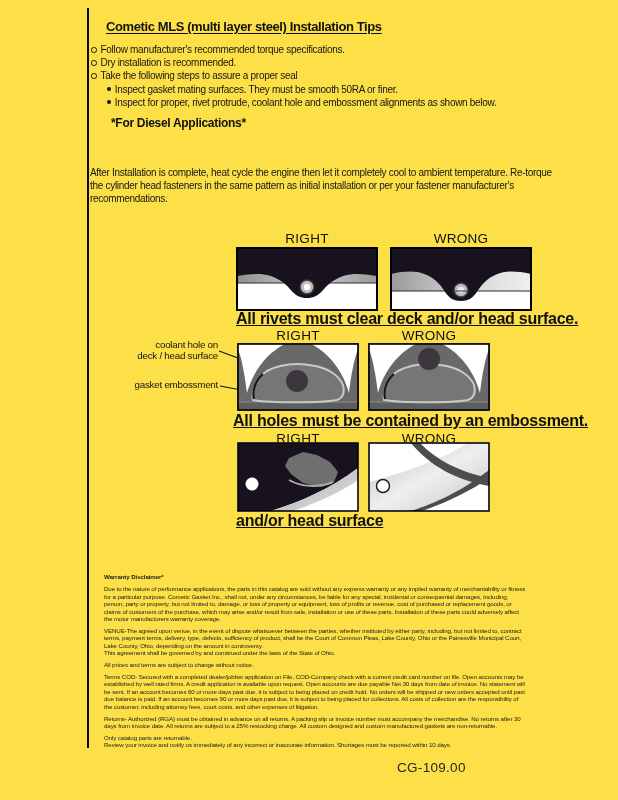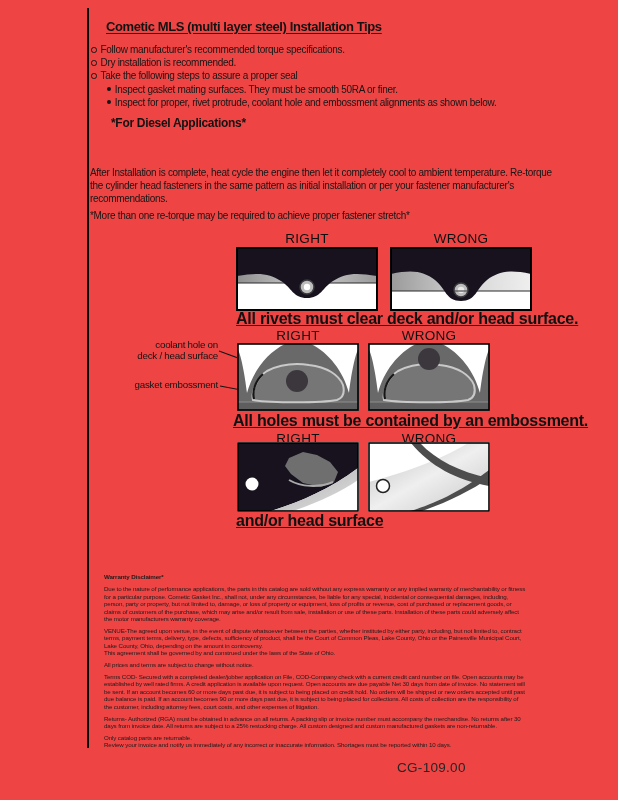--- a/index.html
+++ b/index.html
@@ -1,17 +1,17 @@
 <!DOCTYPE html>
 <html><head>
 <meta charset="utf-8">
 <style>
   html,body{margin:0;padding:0;background:#ffffff;}
   .page{
-    position:relative;width:618px;height:800px;background:#ef4444;overflow:hidden;
+    position:relative;width:618px;height:800px;background:#fde047;overflow:hidden;
     font-family:"Liberation Sans", sans-serif;color:#121212;
   }
   .vrule{position:absolute;left:87px;top:8px;width:2px;height:740px;background:#0a0a0a;}
   .title{
     position:absolute;left:106px;top:19px;font-size:13px;font-weight:bold;
     letter-spacing:-0.4px;text-decoration:underline;text-underline-offset:2px;
   }
   .body-text{font-size:10px;letter-spacing:-0.3px;line-height:13.2px;color:#161616;}
   .bullets{position:absolute;left:91px;top:43px;width:470px;}
   .b-row{display:flex;align-items:flex-start;}
@@ -61,21 +61,20 @@
       <span>Inspect gasket mating surfaces.  They must be smooth 50RA or finer.</span>
     </div>
     <div class="b-row sub">
       <span class="f-bullet"></span>
       <span>Inspect for proper, rivet protrude, coolant hole and embossment alignments as shown below.</span>
     </div>
   </div>
 
   <div class="diesel-head">*For Diesel Applications*</div>
   <div class="para body-text p2">After Installation is complete, heat cycle the engine then let it completely cool to ambient temperature. Re-torque the cylinder head fasteners in the same pattern as initial installation or per your fastener manufacturer's recommendations.</div>
-  <div class="para body-text p3">*More than one re-torque may be required to achieve proper fastener stretch*</div>
 
   <div class="dlabel" style="left:236px;top:231px;width:142px;">RIGHT</div>
   <div class="dlabel" style="left:390px;top:231px;width:142px;">WRONG</div>
 
   <div class="dbox" style="left:236px;top:247px;">
     <svg width="142" height="64" viewBox="0 0 142 64">
       <rect x="0" y="0" width="142" height="64" fill="#ffffff"></rect>
       <defs>
         <linearGradient id="g1" x1="0" y1="0" x2="1" y2="0">
           <stop offset="0" stop-color="#8f8f8f"></stop>

